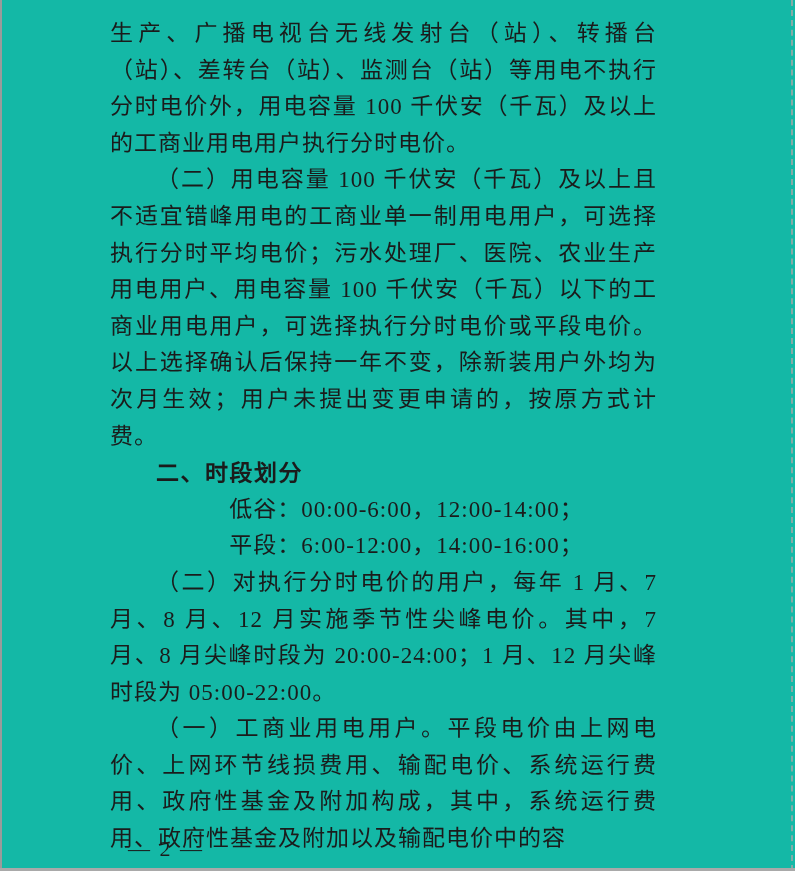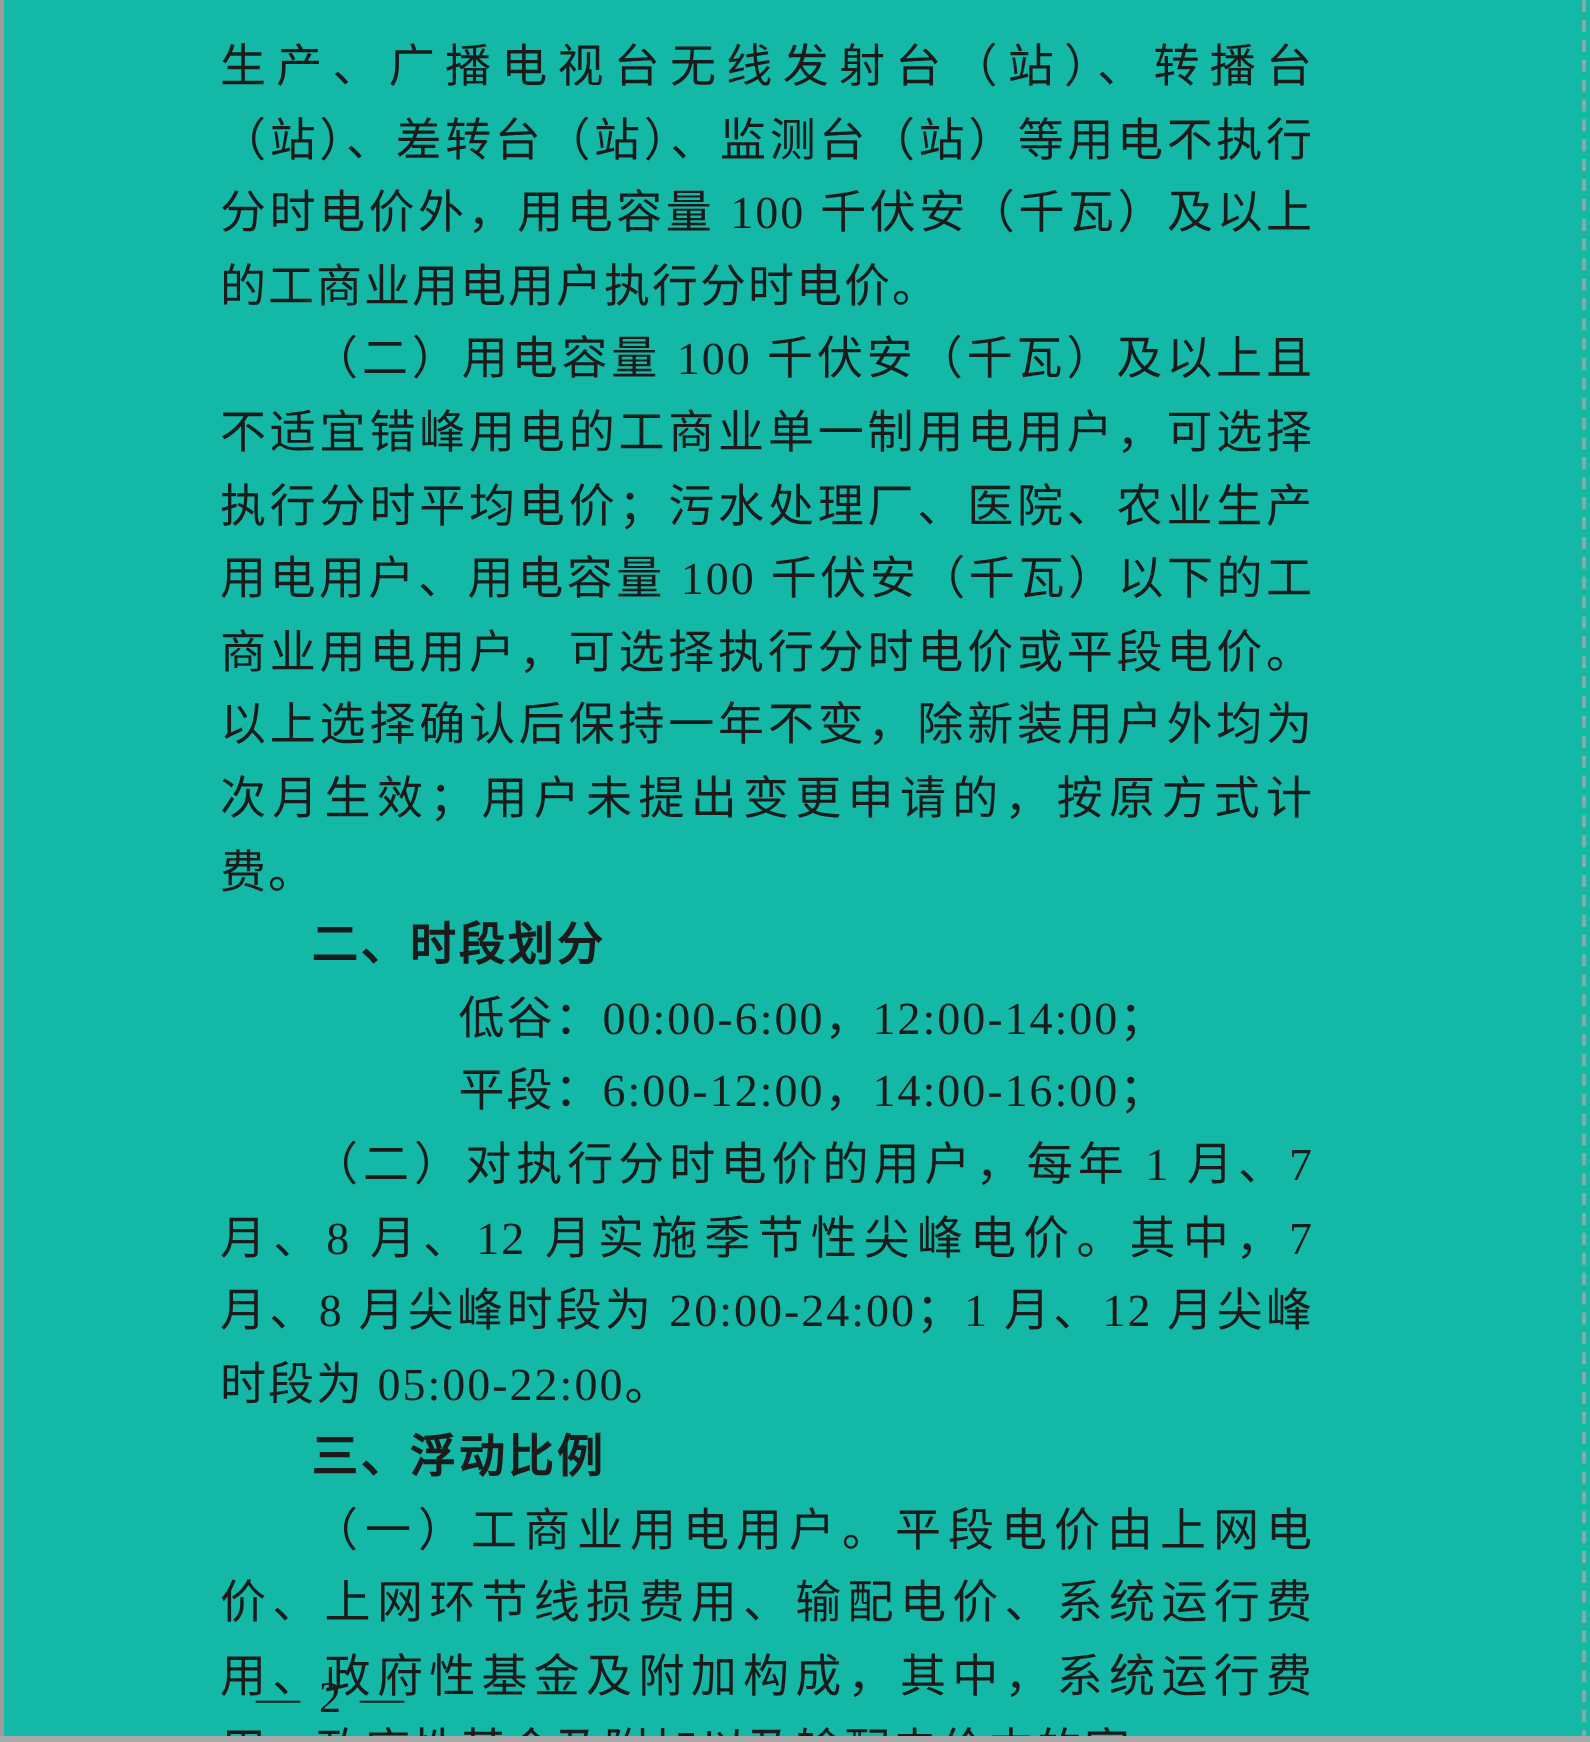--- a/index.html
+++ b/index.html
@@ -54,21 +54,21 @@
   .para {
     margin: 0;
     text-indent: 2em;
   }
   .para.continuation {
     text-indent: 0;
   }
   .para.heading {
     font-weight: bold;
     text-align: left;
-    font-family: Liberation Serif, serif;
+    font-family: Liberation Sans, sans-serif;
     letter-spacing: 1.5px;
   }
   .para.list {
     text-align: center;
   }
   .footer {
     position: absolute;
     left: 128px;
     top: 836px;
     font-size: 22px;
@@ -80,20 +80,19 @@
 <body>
 
 <div class="page">
   <div class="content" id="document-body">
       <p class="para continuation">生产、广播电视台无线发射台（站）、转播台（站）、差转台（站）、监测台（站）等用电不执行分时电价外，用电容量 100 千伏安（千瓦）及以上的工商业用电用户执行分时电价。</p>
       <p class="para paragraph">（二）用电容量 100 千伏安（千瓦）及以上且不适宜错峰用电的工商业单一制用电用户，可选择执行分时平均电价；污水处理厂、医院、农业生产用电用户、用电容量 100 千伏安（千瓦）以下的工商业用电用户，可选择执行分时电价或平段电价。以上选择确认后保持一年不变，除新装用户外均为次月生效；用户未提出变更申请的，按原方式计费。</p>
       <p class="para heading">二、时段划分</p>
       <p class="para list">低谷：00:00-6:00，12:00-14:00；</p>
       <p class="para list">平段：6:00-12:00，14:00-16:00；</p>
       <p class="para paragraph">（二）对执行分时电价的用户，每年 1 月、7 月、8 月、12 月实施季节性尖峰电价。其中，7 月、8 月尖峰时段为 20:00-24:00；1 月、12 月尖峰时段为 05:00-22:00。</p>
-      <p class="para heading">三、浮动比例</p>
       <p class="para paragraph">（一）工商业用电用户。平段电价由上网电价、上网环节线损费用、输配电价、系统运行费用、政府性基金及附加构成，其中，系统运行费用、政府性基金及附加以及输配电价中的容</p>
     </div>
   <div class="footer">— 2 —</div>
   <div class="edge-left"></div>
   <div class="edge-right"></div>
   <div class="edge-bottom"></div>
 </div>
 
 </body></html>

